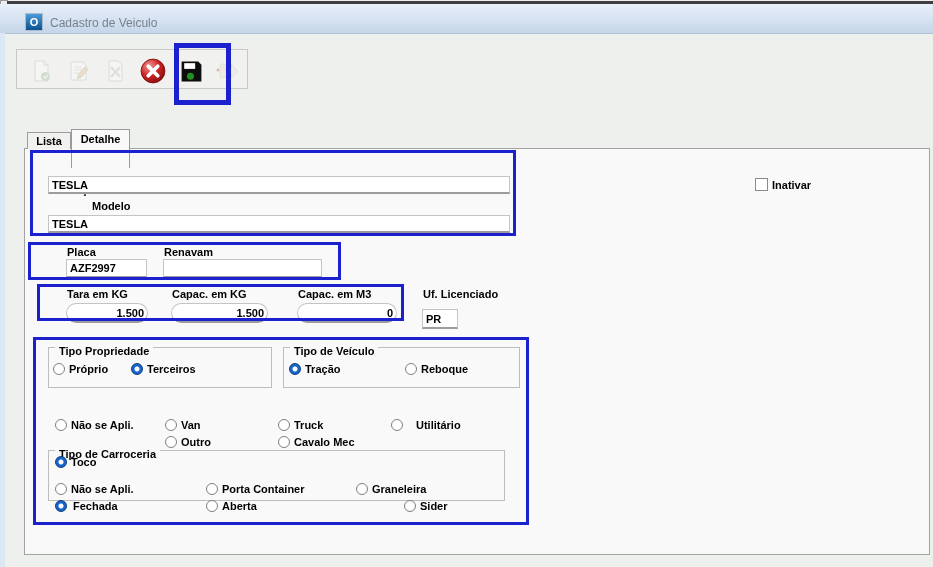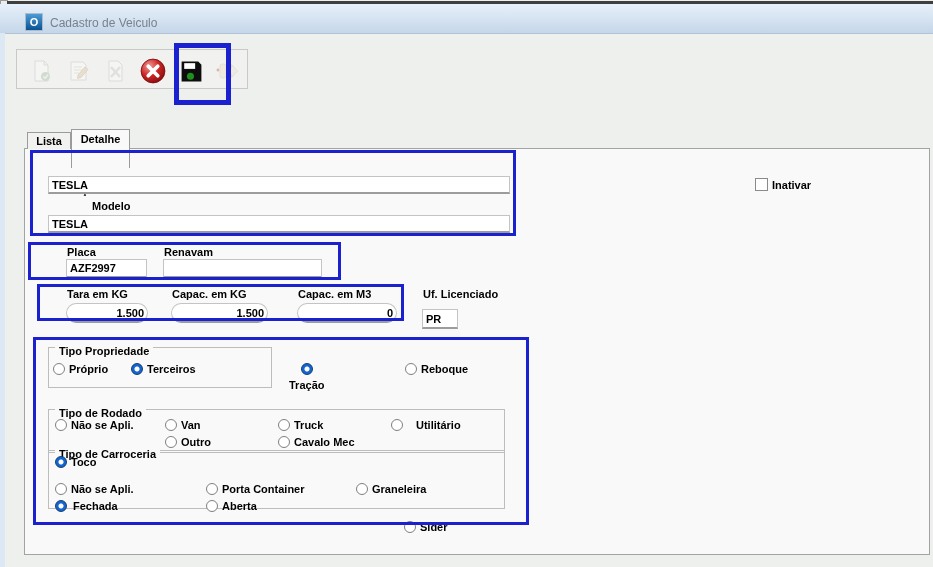--- a/index.html
+++ b/index.html
@@ -153,32 +153,32 @@
   </div>
   <div class="abs opt" style="left:53px;top:363px;">
     <span class="radio"></span>
     <span>Próprio</span>
   </div>
   <div class="abs opt" style="left:131px;top:363px;">
     <span class="radio on"></span>
     <span>Terceiros</span>
   </div>
 
-  <div class="abs opt" style="left:289px;top:363px;flex-direction:column;">
+  <div class="abs groupbox" style="left:283px;top:347px;width:237px;height:41px;">
+    <span class="legend">Tipo de Veículo</span>
+  </div>
+  <div class="abs opt" style="left:289px;top:363px;">
     <span class="radio on"></span>
     <span>Tração</span>
   </div>
   <div class="abs opt" style="left:405px;top:363px;">
     <span class="radio"></span>
     <span>Reboque</span>
   </div>
 
-  <div class="abs groupbox" style="left:48px;top:409px;width:457px;height:44px;">
-    <span class="legend">Tipo de Rodado</span>
-  </div>
   <div class="abs opt" style="left:55px;top:419px;">
     <span class="radio"></span>
     <span>Não se Apli.</span>
   </div>
   <div class="abs opt" style="left:165px;top:419px;">
     <span class="radio"></span>
     <span>Van</span>
   </div>
   <div class="abs opt" style="left:278px;top:419px;">
     <span class="radio"></span>
@@ -194,21 +194,21 @@
   </div>
   <div class="abs opt" style="left:165px;top:436px;">
     <span class="radio"></span>
     <span>Outro</span>
   </div>
   <div class="abs opt" style="left:278px;top:436px;">
     <span class="radio"></span>
     <span>Cavalo Mec</span>
   </div>
 
-  <div class="abs groupbox" style="left:48px;top:450px;width:457px;height:59px;">
+  <div class="abs groupbox" style="left:48px;top:450px;width:457px;height:51px;">
     <span class="legend">Tipo de Carroceria</span>
   </div>
   <div class="abs opt" style="left:55px;top:483px;">
     <span class="radio"></span>
     <span>Não se Apli.</span>
   </div>
   <div class="abs opt" style="left:206px;top:483px;">
     <span class="radio"></span>
     <span>Porta Container</span>
   </div>
@@ -217,21 +217,21 @@
     <span>Graneleira</span>
   </div>
   <div class="abs opt" style="left:55px;top:500px;gap:6px;">
     <span class="radio on"></span>
     <span>Fechada</span>
   </div>
   <div class="abs opt" style="left:206px;top:500px;">
     <span class="radio"></span>
     <span>Aberta</span>
   </div>
-  <div class="abs opt" style="left:356px;top:521px;padding-left:48px;">
+  <div class="abs opt" style="left:356px;top:500px;padding-left:48px;">
     <span class="radio"></span>
     <span>Sider</span>
   </div>
 
   <div class="abs ann ann-save"></div>
   <div class="abs ann ann-1"></div>
   <div class="abs ann ann-2"></div>
   <div class="abs ann ann-3"></div>
   <div class="abs ann ann-4"></div>
 

